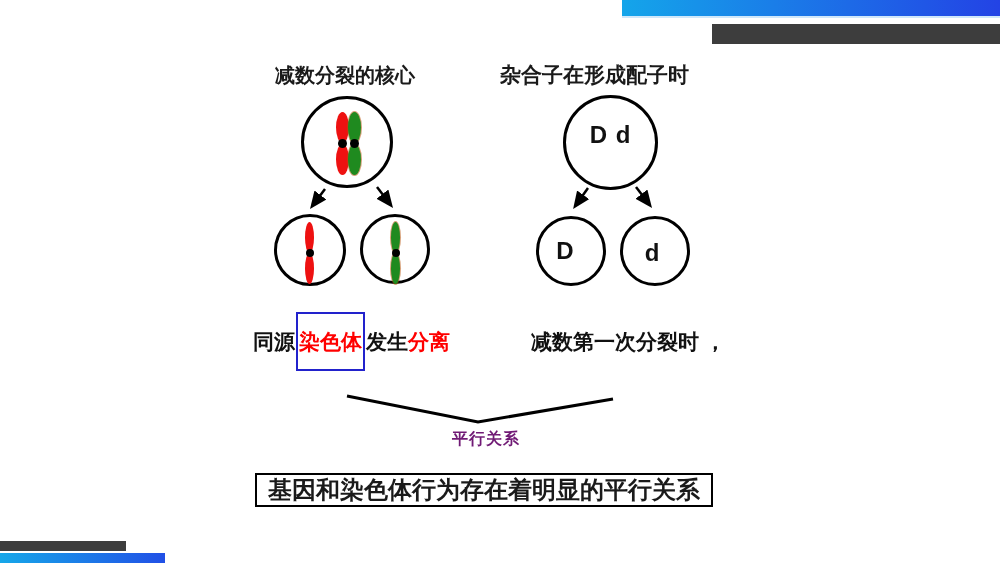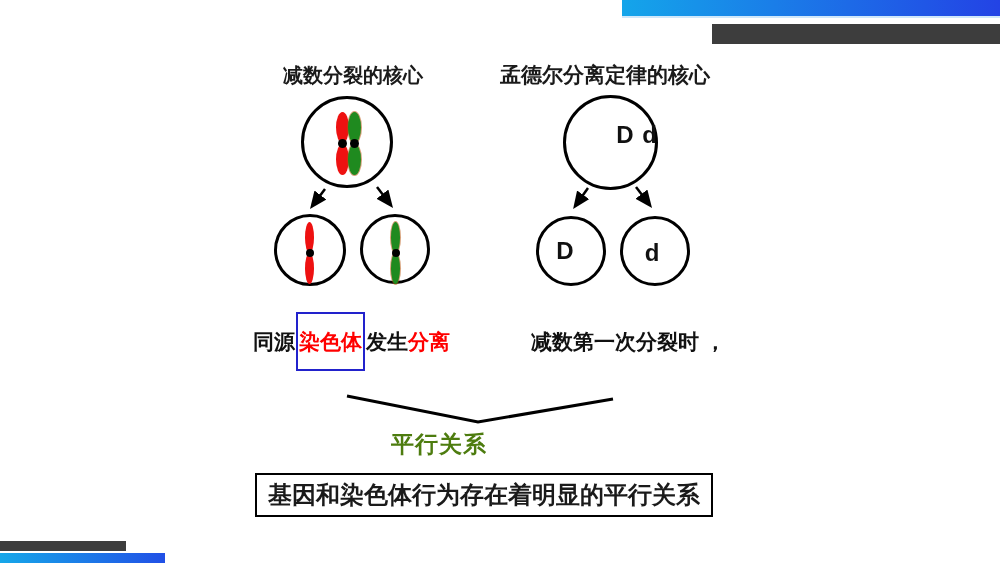--- a/index.html
+++ b/index.html
@@ -16,21 +16,21 @@
     border-bottom:2px solid #cfe7fa;
   }
   .bar-gray-top{left:712px;top:24px;width:288px;height:20px;background:#3d3d3d;}
   .bar-gray-bottom{left:0;top:541px;width:126px;height:10px;background:#3d3d3d;}
   .bar-blue-bottom{
     left:0;top:553px;width:165px;height:10px;
     background:linear-gradient(90deg,#16a7e9 0%,#2150e6 100%);
   }
   
   .title{position:absolute;font-weight:bold;color:#1a1a1a;white-space:nowrap;}
-  .title-left{left:275px;top:62px;font-size:20px;margin-left:8px;}
+  .title-left{left:275px;top:62px;font-size:20px;}
   .title-right{left:500px;top:61px;font-size:21px;}
   
   .circle{position:absolute;border:3px solid #000;border-radius:50%;background:#fff;box-sizing:border-box;}
   .c-parent-left{left:301px;top:96px;width:92px;height:92px;}
   .c-gam-l1{left:274px;top:214px;width:72px;height:72px;}
   .c-gam-l2{left:360px;top:214px;width:70px;height:70px;}
   .c-parent-right{left:563px;top:95px;width:95px;height:95px;}
   .c-gam-r1{left:536px;top:216px;width:70px;height:70px;}
   .c-gam-r2{left:620px;top:216px;width:70px;height:70px;}
   
@@ -42,51 +42,51 @@
   .chrom.small .arm{width:9px;height:31px;}
   .chrom.small .dot{width:8px;height:8px;margin:-4px 0;}
   .arm.red{background:#ee1111;}
   .arm.green{background:#1f8a1f;box-shadow:0 0 0 1px rgba(180,80,10,.55);}
   .chrom-big-red{left:336px;top:112px;}
   .chrom-big-green{left:348px;top:112px;}
   .chrom-small-red{left:305px;top:222px;}
   .chrom-small-green{left:391px;top:222px;}
   
   .geno{position:absolute;font-weight:bold;color:#111;font-size:24px;text-align:center;white-space:nowrap;}
-  .geno-dd{left:563px;top:121px;width:95px;letter-spacing:1px;text-align:right;}
+  .geno-dd{left:563px;top:121px;width:95px;letter-spacing:1px;}
   .geno-D{left:536px;top:237px;width:58px;}
   .geno-d{left:620px;top:239px;width:64px;}
   
   .caption{position:absolute;font-weight:bold;font-size:21px;line-height:27px;color:#111;white-space:nowrap;}
   .caption-left{left:253px;top:328px;}
   .caption-right{left:531px;top:328px;}
   .boxed{border:2px solid #2222cc;color:#ff0000;padding:16px 1px;margin:0 1px;}
   .red{color:#ff0000;text-align:center;}
   
-  .relation{position:absolute;left:391px;top:429px;width:190px;text-align:left;
-    font-size:23px;font-weight:bold;color:#4d7c0f;letter-spacing:1px;}
+  .relation{position:absolute;left:391px;top:429px;width:190px;text-align:center;
+    font-size:16px;font-weight:bold;color:#701a75;letter-spacing:1px;}
   
   .conclusion{
-    position:absolute;left:255px;top:473px;width:458px;height:44px;
+    position:absolute;left:255px;top:473px;width:458px;height:34px;
     border:2px solid #000;box-sizing:border-box;
     display:flex;align-items:center;justify-content:center;
     font-size:24px;font-weight:bold;color:#1a1a1a;white-space:nowrap;
   }
   svg.overlay{position:absolute;left:0;top:0;width:1000px;height:563px;pointer-events:none;}
 </style>
 </head>
 <body>
 
 <div class="abs bar-blue-top"></div>
 <div class="abs bar-gray-top"></div>
 <div class="abs bar-gray-bottom"></div>
 <div class="abs bar-blue-bottom"></div>
 
 <div class="title title-left">减数分裂的核心</div>
-<div class="title title-right">孟德尔分离定律的核心</div>
+<div class="title title-right">杂合子在形成配子时</div>
 
 <div class="circle c-parent-left"></div>
 <div class="chrom big chrom-big-red">
   <div class="arm red"></div>
   <div class="dot"></div>
   <div class="arm red"></div>
 </div>
 <div class="chrom big chrom-big-green">
   <div class="arm green"></div>
   <div class="dot"></div>

